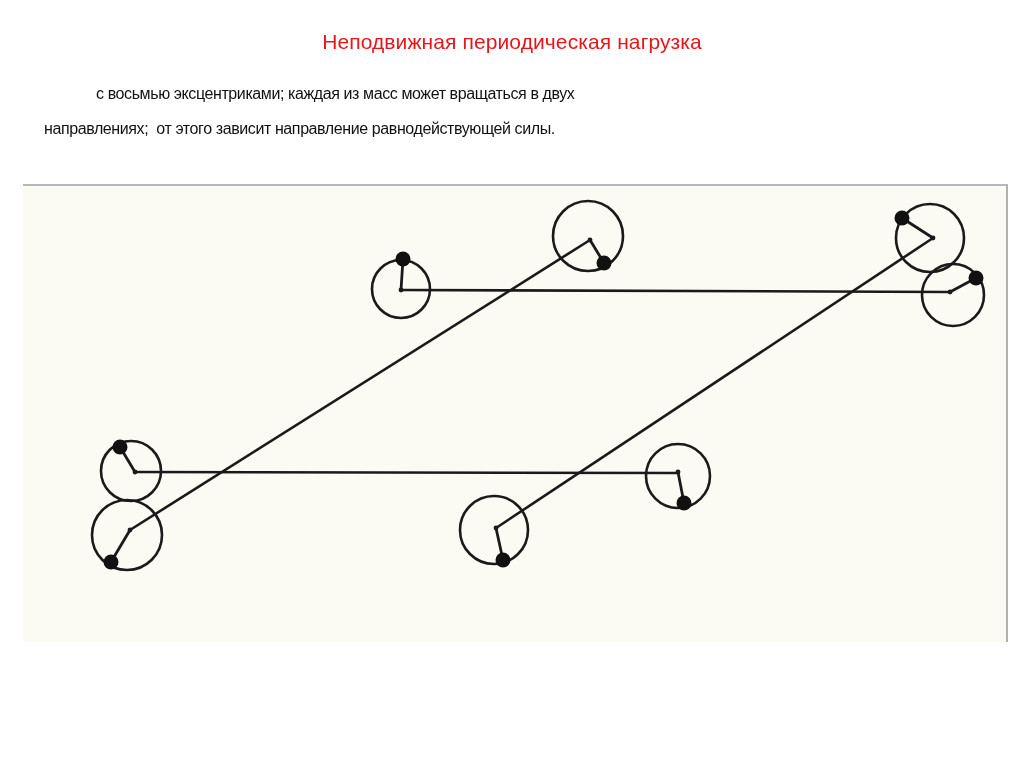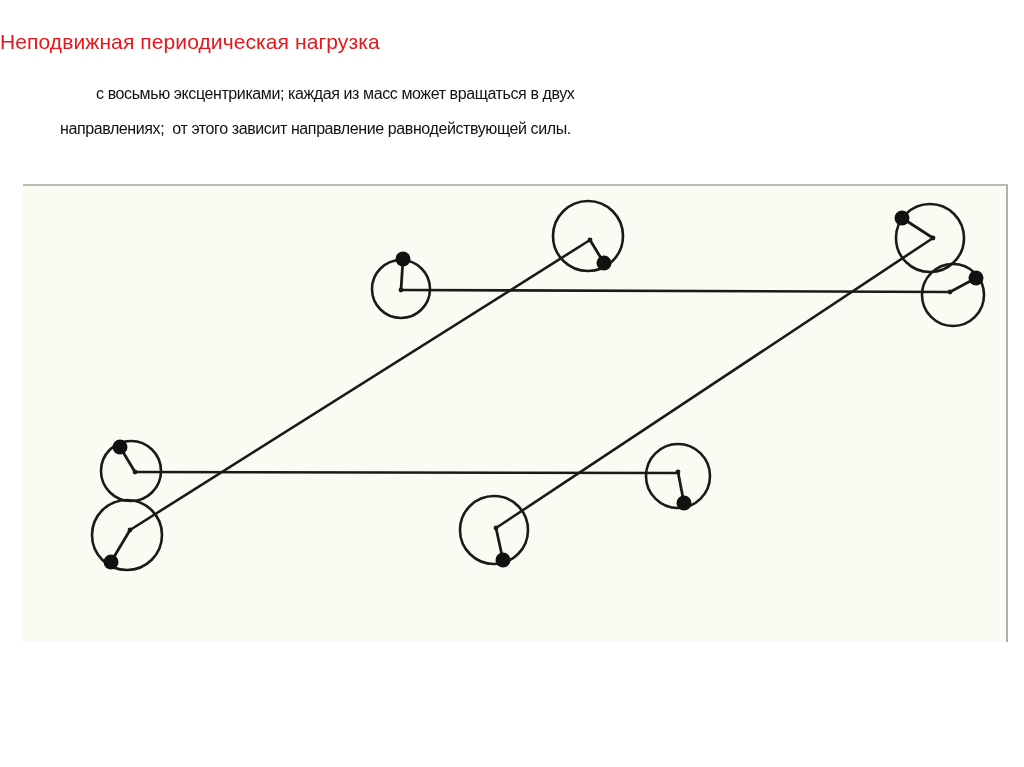--- a/index.html
+++ b/index.html
@@ -12,20 +12,21 @@
     height: 767px;
     position: relative;
     overflow: hidden;
     font-family: "Liberation Sans", "DejaVu Sans", sans-serif;
   }
   .slide-title {
     position: absolute;
     top: 30px;
     left: 0;
     width: 1024px;
+    text-align: center;
     font-size: 21px;
     color: #e8161b;
     letter-spacing: 0.1px;
   }
   .slide-body {
     position: absolute;
     top: 76px;
     left: 44px;
     width: 960px;
     font-size: 16px;
@@ -34,21 +35,20 @@
     font-family: "Liberation Sans", "DejaVu Sans", sans-serif;
     letter-spacing: -0.4px;
   }
   .slide-body .line1 {
     display: block;
     padding-left: 52px;
   }
   .slide-body .line2 {
     display: block;
     white-space: pre;
-    margin-left: 16px;
   }
   .diagram-frame {
     position: absolute;
     left: 23px;
     top: 184px;
     width: 985px;
     height: 458px;
     background: #fbfbf4;
     border-top: 2px solid #b8b8b8;
     border-right: 2px solid #b0b0b0;

